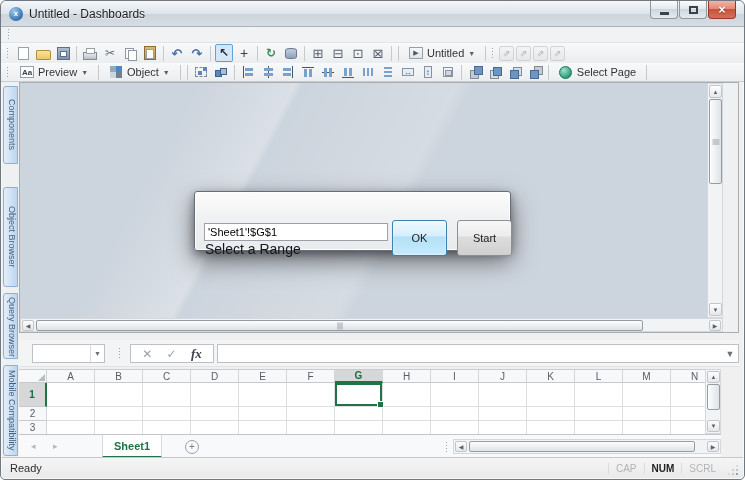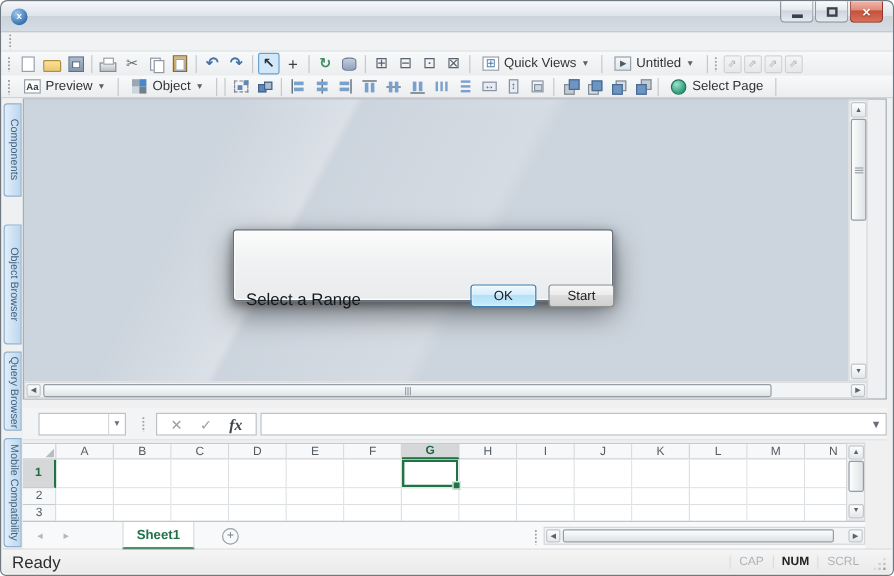--- a/index.html
+++ b/index.html
@@ -166,46 +166,47 @@
   .nav-arrow{position:absolute;top:6px;font-size:9px;color:#b4b8bc;}
   .sheettab{position:absolute;left:83px;top:0;width:60px;height:23px;background:#fff;border-left:1px solid #d8dbde;border-right:1px solid #d8dbde;
     border-bottom:2px solid #217346;display:flex;align-items:center;justify-content:center;
     font-size:11px;font-weight:bold;color:#217346;}
   .addsheet{position:absolute;left:166px;top:5px;width:14px;height:14px;border:1px solid #9aa0a6;border-radius:50%;
     display:flex;align-items:center;justify-content:center;font-size:10px;color:#7a8086;line-height:1;}
   .tabbar .grip{position:absolute;left:424px;top:6px;}
   
   .statusbar{position:absolute;left:1px;right:1px;bottom:1px;height:21px;display:flex;align-items:center;
     background:linear-gradient(#f5f5f5,#eaeaea);border-top:1px solid #c8c8c8;border-radius:0 0 4px 4px;padding:0 4px 0 8px;}
-  .status-text{font-size:14px;color:#2e2e2e;flex:1;}
+  .status-text{font-size:11px;color:#2e2e2e;flex:1;}
   .sbind{font-size:10px;color:#b0b3b6;padding:0 7px;border-left:1px solid #dcdcdc;}
   .sbind.on{color:#222;font-weight:bold;}
   .rgrip{width:12px;height:12px;position:relative;margin:4px 0 0 4px;}
   .rgrip::after{content:"";position:absolute;right:1px;bottom:1px;width:2px;height:2px;background:#9aa2aa;
     box-shadow:-4px 0 0 #c0c6ca,0 -4px 0 #c0c6ca,-8px 0 0 #d8dcdf,0 -8px 0 #d8dcdf,-4px -4px 0 #cdd2d6;}
   
   .dialog{position:absolute;left:193px;top:190px;width:317px;height:60px;border:1px solid #646f7b;border-radius:3px;
     background:linear-gradient(#fcfcfc,#f0f1f2 45%,#e9ebed);
     box-shadow:inset 0 0 0 1px rgba(255,255,255,.9),0 10px 24px rgba(0,0,0,.5),0 3px 8px rgba(0,0,0,.35);z-index:50;}
   .dlg-title{position:absolute;left:10px;top:6px;font-size:14px;color:#15181b;margin-top:43px;}
   .dlg-input{position:absolute;left:9px;top:31px;width:184px;height:18px;border:1px solid #9aa0a6;font-size:11px;
     padding:0 3px;font-family:inherit;outline:none;background:#fff;}
-  .btn{position:absolute;top:45px;height:19px;border-radius:3px;font-size:11px;font-family:inherit;color:#1c1c1c;}
+  .btn{position:absolute;top:28px;height:36px;border-radius:3px;font-size:11px;font-family:inherit;color:#1c1c1c;}
   .btn.ok{left:197px;width:55px;border:1px solid #3c7fb1;
     background:linear-gradient(#eef9fe,#d5eefc 45%,#b2e0f8 46%,#c8ebfb);box-shadow:inset 0 0 2px #fff;}
   .btn.cancel{left:262px;width:55px;border:1px solid #8e8f8f;
     background:linear-gradient(#f7f7f7,#ececec 45%,#dddddd 46%,#d0d0d0);}
 </style>
 </head>
 <body>
 
 <div class="window">
 
   <div class="titlebar">
     <span class="app-icon">x</span>
+    <span class="title">Untitled - Dashboards</span>
     <span class="winbtns">
       <span class="wbtn">
           <i class="g-min"></i>
         </span>
       <span class="wbtn">
           <i class="g-max"></i>
         </span>
       <span class="wbtn close">×</span>
     </span>
   </div>
@@ -233,25 +234,20 @@
         <span class="tbtn ic-add-component"></span>
         <span class="tsep"></span>
         <span class="tbtn ic-manage-connections"></span>
         <span class="tbtn ic-data-manager"></span>
         <span class="tsep"></span>
         <span class="tbtn ic-increase-canvas"></span>
         <span class="tbtn ic-decrease-canvas"></span>
         <span class="tbtn ic-fit-canvas-components"></span>
         <span class="tbtn ic-fit-canvas-window"></span>
         <span class="tsep"></span>
-      </span>
-      <span class="tlbtn">
-        <span class="bic ic-quick-views"></span>
-        <span>Quick Views</span>
-        <span class="caret">▼</span>
       </span>
       <span class="tsep"></span>
       <span class="tlbtn">
         <span class="bic ic-preview"></span>
         <span>Untitled</span>
         <span class="caret">▼</span>
       </span>
       <span class="tsep"></span>
       <span class="tgroup disabled">
         <span class="grip"></span>
@@ -444,17 +440,18 @@
     <span id="status-inds" style="display:flex;align-items:center;">
         <span class="sbind">CAP</span>
         <span class="sbind on">NUM</span>
         <span class="sbind">SCRL</span>
       </span>
     <span class="rgrip"></span>
   </div>
 
   <div class="dialog">
     <div class="dlg-title">Select a Range</div>
+    <input class="dlg-input" value="'Sheet1'!$G$1" style="">
     <button class="btn ok">OK</button>
     <button class="btn cancel">Start</button>
   </div>
 
 </div>
 
 </body></html>

